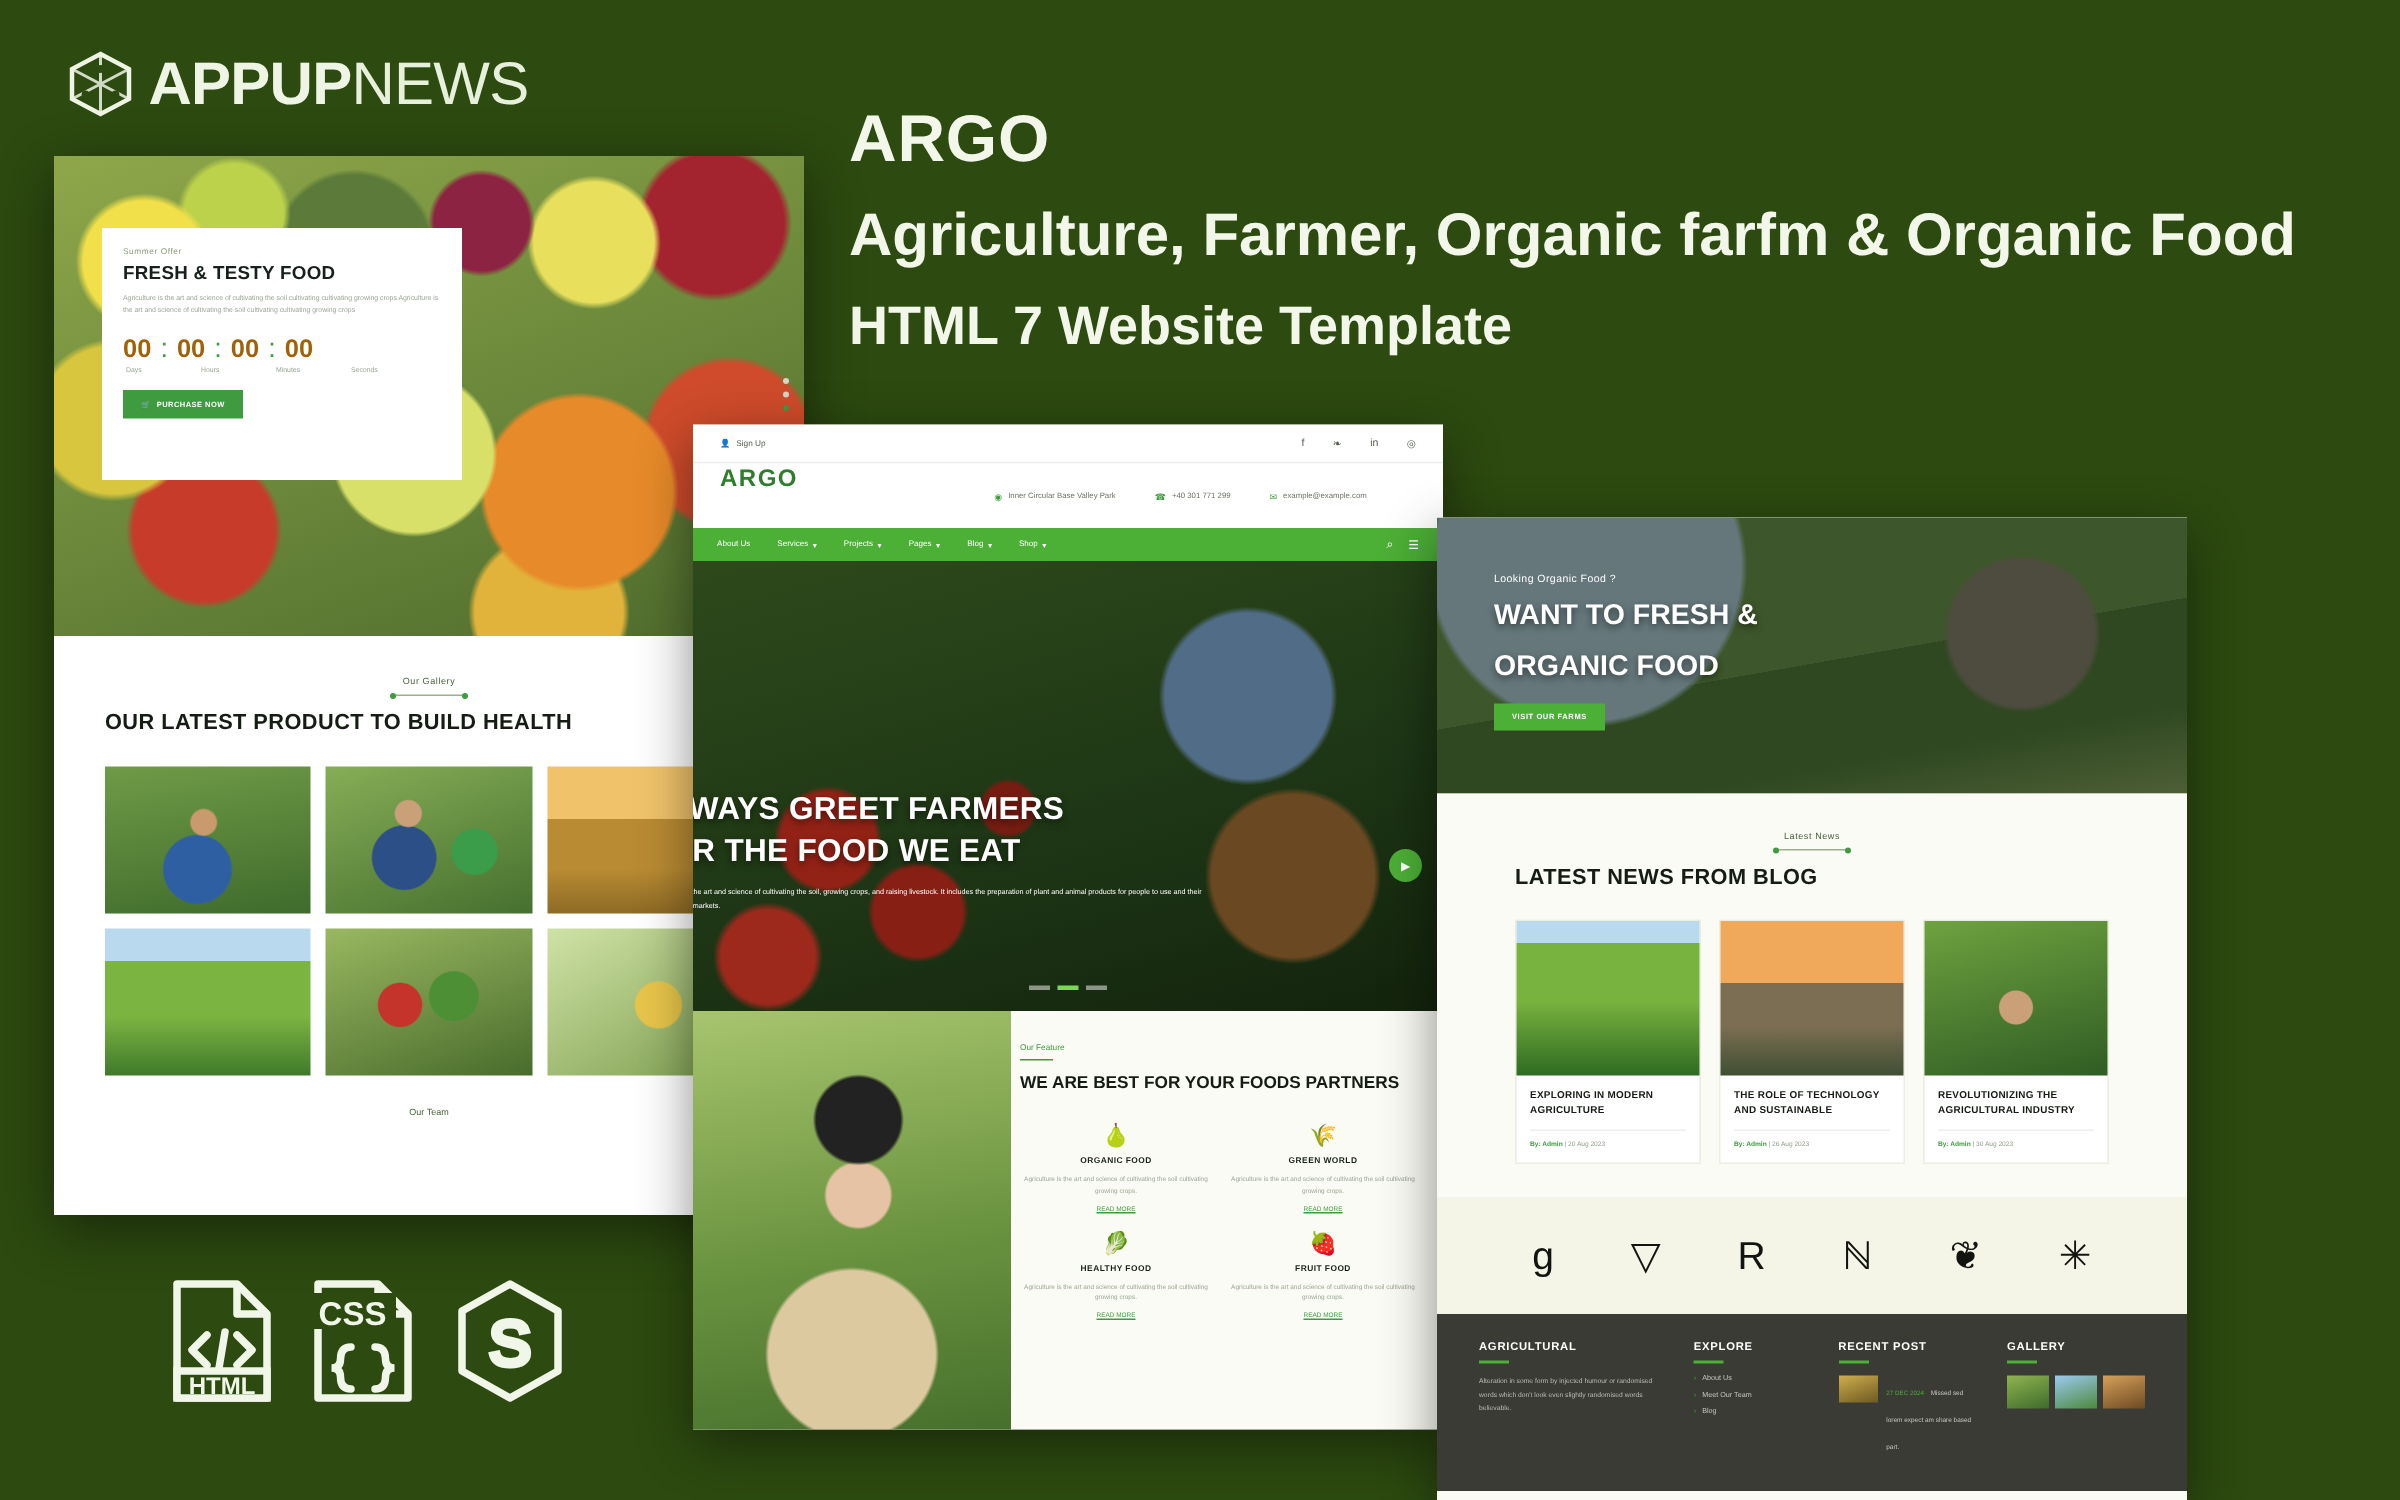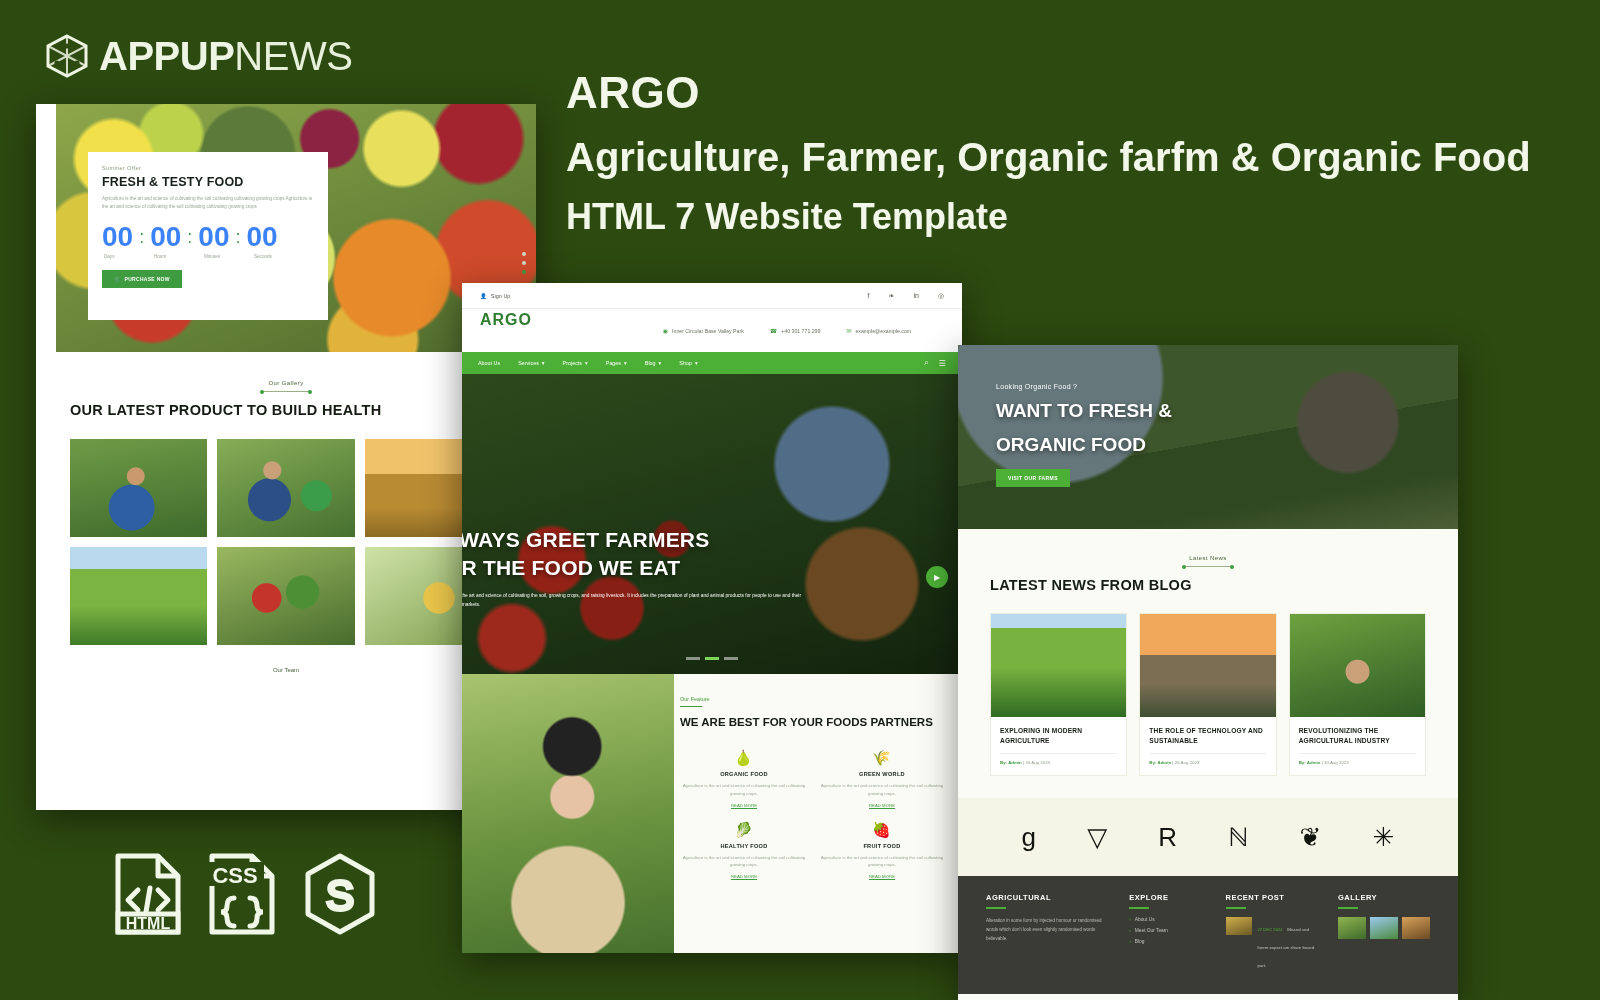--- a/index.html
+++ b/index.html
@@ -29,21 +29,21 @@
   #headline .t1 { font-size: 44px; font-weight: 700; letter-spacing: .5px; line-height: 1.15; }
   #headline .t2 { font-size: 40px; font-weight: 700; margin-top: 14px; line-height: 1.2; white-space: nowrap; }
   #headline .t3 { font-size: 36px; font-weight: 700; margin-top: 14px; line-height: 1.2; }
 
   
   .mock { position: absolute; background: #fbfbf5; overflow: hidden; }
   .mock.shadow { box-shadow: 0 10px 34px rgba(0,0,0,.45); }
 
   
   #mock-left { left: 36px; top: 104px; width: 500px; height: 706px; background:#fff; }
-  #ml-hero { position: relative; height: 248px; overflow: hidden; margin-left: 20px; }
+  #ml-hero { position: relative; height: 320px; overflow: hidden; }
   #ml-hero .photo {
     position: absolute; inset: 0;
     background:
       radial-gradient(circle at 12% 22%, #f2e04a 0 8%, transparent 9%),
       radial-gradient(circle at 24% 12%, #bcd24a 0 7%, transparent 8%),
       radial-gradient(circle at 40% 20%, #5c7a3a 0 13%, transparent 14%),
       radial-gradient(circle at 57% 14%, #8d2342 0 8%, transparent 9%),
       radial-gradient(circle at 72% 18%, #e8e05c 0 9%, transparent 10%),
       radial-gradient(circle at 88% 14%, #a3242f 0 9%, transparent 10%),
       radial-gradient(circle at 8%  55%, #d9c63f 0 10%, transparent 11%),
@@ -55,21 +55,21 @@
       linear-gradient(160deg, #8fa74a, #6d8a3c 50%, #4e6a2c);
   }
   #ml-card {
     position: absolute; left: 32px; top: 48px; width: 240px; height: 168px;
     background: #fff; padding: 13px 14px;
   }
   #ml-card .eyebrow { font-size: 5.5px; color: #8a9b7a; letter-spacing:.4px; margin-bottom: 4px; }
   #ml-card .ttl { font-size: 12.5px; font-weight: 700; color: #17201a; letter-spacing: .2px; }
   #ml-card .desc { font-size: 4.6px; color: #9aa694; line-height: 1.75; margin-top: 6px; }
   #ml-card .count { display: flex; align-items: center; gap: 6px; margin-top: 12px; }
-  #ml-card .count .num { font-size: 28px; font-weight: 700; color: #3b82f6; line-height: 1; text-align: right; }
+  #ml-card .count .num { font-size: 17px; font-weight: 700; color: #a16207; line-height: 1; text-align: right; }
   #ml-card .count .sep { font-size: 18px; color: #3f9b3f; line-height: 1; }
   #ml-card .labels { display: flex; gap: 26px; margin-top: 3px; padding-left:2px; }
   #ml-card .labels span { font-size: 4.6px; color: #9aa694; width: 24px; }
   #ml-card .btn {
     margin-top: 11px; display: inline-flex; align-items: center; gap: 4px;
     background:#3f9b3f; color:#fff; font-size: 5px; font-weight:700;
     padding: 6px 12px; letter-spacing:.3px;
   }
   #ml-dots { position: absolute; right: 10px; top: 148px; display:flex; flex-direction:column; gap:5px; }
   #ml-dots i { width:4px; height:4px; border-radius:50%; background:#cfd8c6; display:block; }
@@ -160,21 +160,21 @@
   #mr-hero { position:relative; height: 184px; overflow:hidden; }
   #mr-hero .photo { position:absolute; inset:0; background:
       radial-gradient(circle at 78% 42%, #6b6255 0 12%, transparent 13%),
       radial-gradient(circle at 20% 18%, #8ba0ad 0 24%, transparent 25%),
       linear-gradient(170deg,#54703a 0 52%, #3e5c2c 52% 78%, #6a7d4a); }
   #mr-hero .ov { position:absolute; inset:0; background:rgba(14,26,10,.3); }
   #mr-hero .txt { position:absolute; left:38px; top:38px; color:#fff; }
   #mr-hero .eyebrow { font-size:7px; letter-spacing:.3px; }
   #mr-hero .h { font-size:19px; font-weight:700; line-height:1.35; margin-top:8px; text-shadow:0 2px 5px rgba(0,0,0,.5); }
   #mr-hero .btn { margin-top:12px; display:inline-block; background:#4caf36; color:#fff; font-size:5px; font-weight:700; padding:6px 12px; letter-spacing:.4px; }
-  #mr-blog { background:#fbfbf5; padding: 26px 32px 0; }
+  #mr-blog { background:#fbfbf5; padding: 26px 52px 0; }
   #mr-blog .cards { display:grid; grid-template-columns:repeat(3,1fr); gap:12px; margin-top:17px; }
   #mr-blog .c { background:#fff; border:1px solid #ededdf; }
   #mr-blog .c .img { height: 103px; }
   .ph-tractor { background: linear-gradient(180deg,#b9d9ef 0 14%, #78b23f 14% 52%, #2f6b22); }
   .ph-sunset { background: linear-gradient(180deg,#f0a85a 0 40%, #7c6e52 40% 68%, #3f4f33); }
   .ph-man { background:
       radial-gradient(circle at 50% 56%, #caa079 0 13%, transparent 14%),
       linear-gradient(165deg,#6ea23f,#2f5d24); }
   #mr-blog .c .body { padding: 9px 9px 10px; }
   #mr-blog .c .t { font-size:6.6px; font-weight:700; color:#151c14; line-height:1.55; letter-spacing:.2px; }

